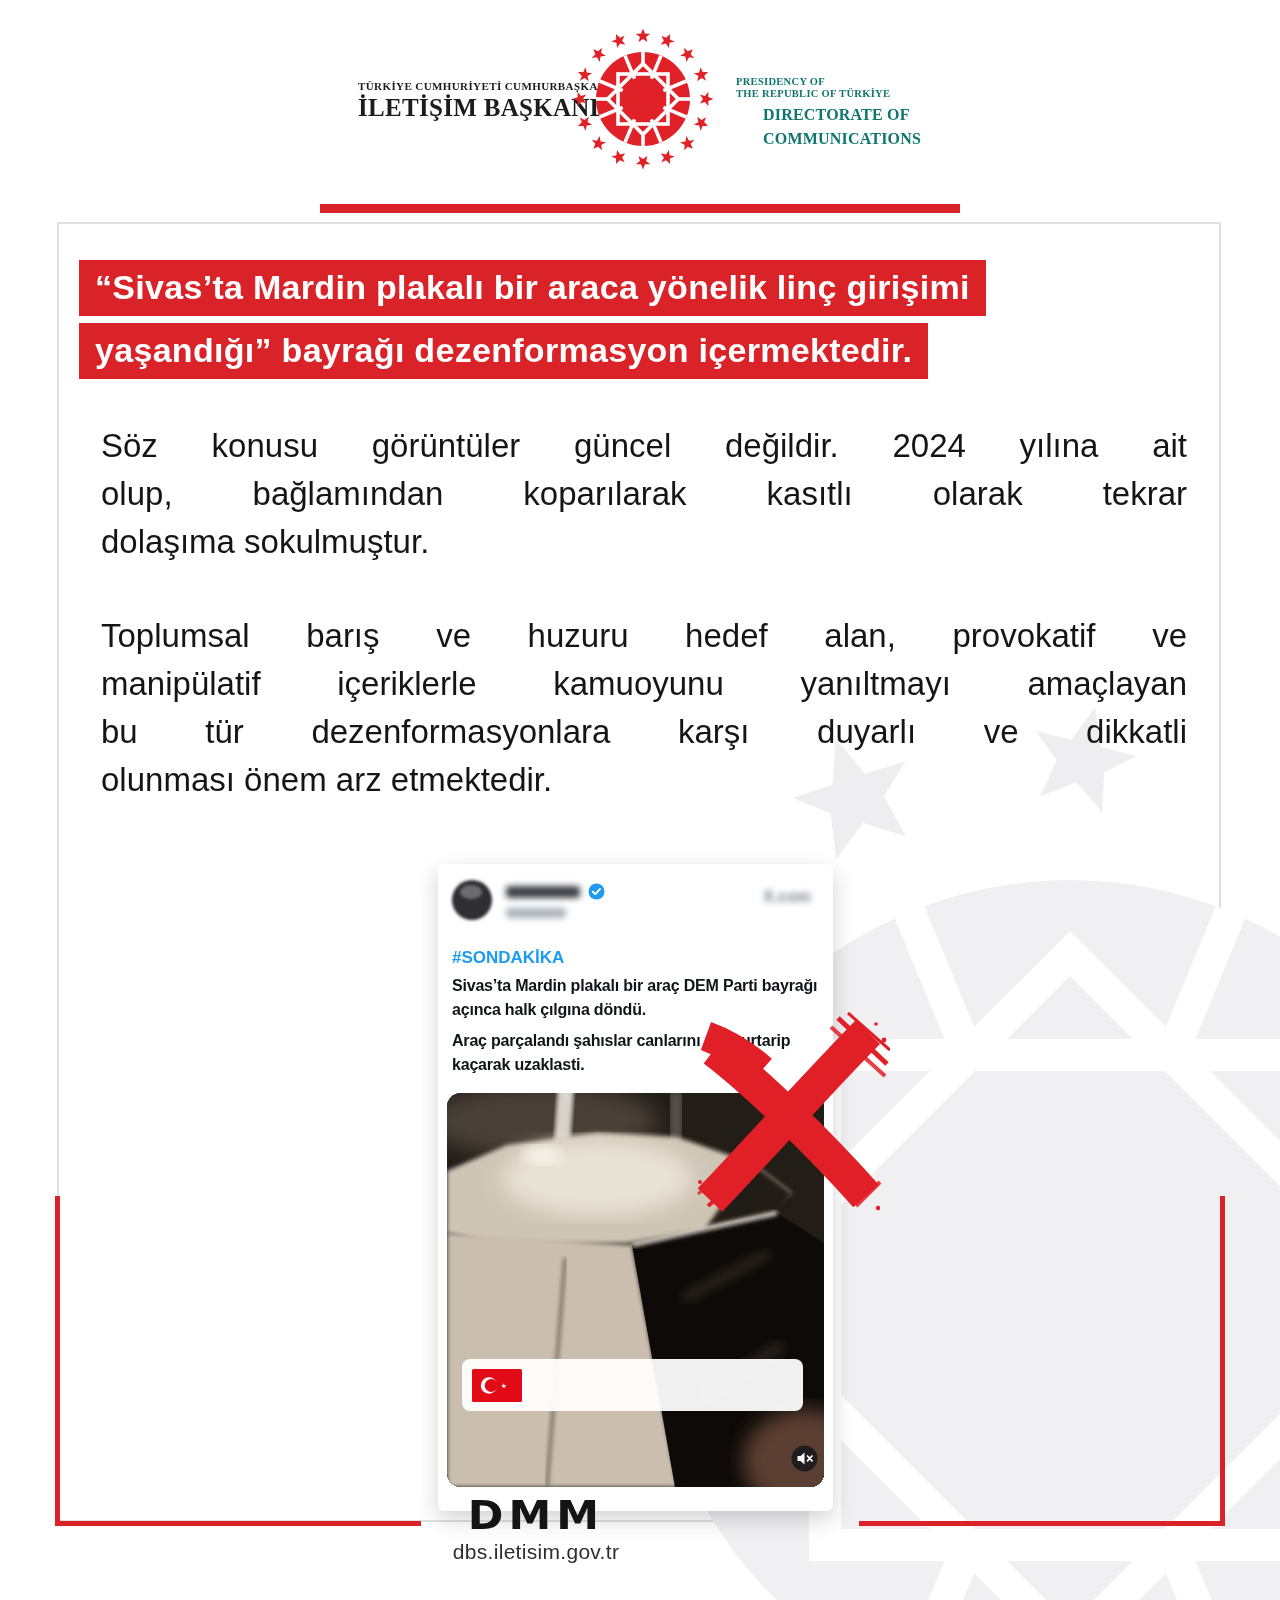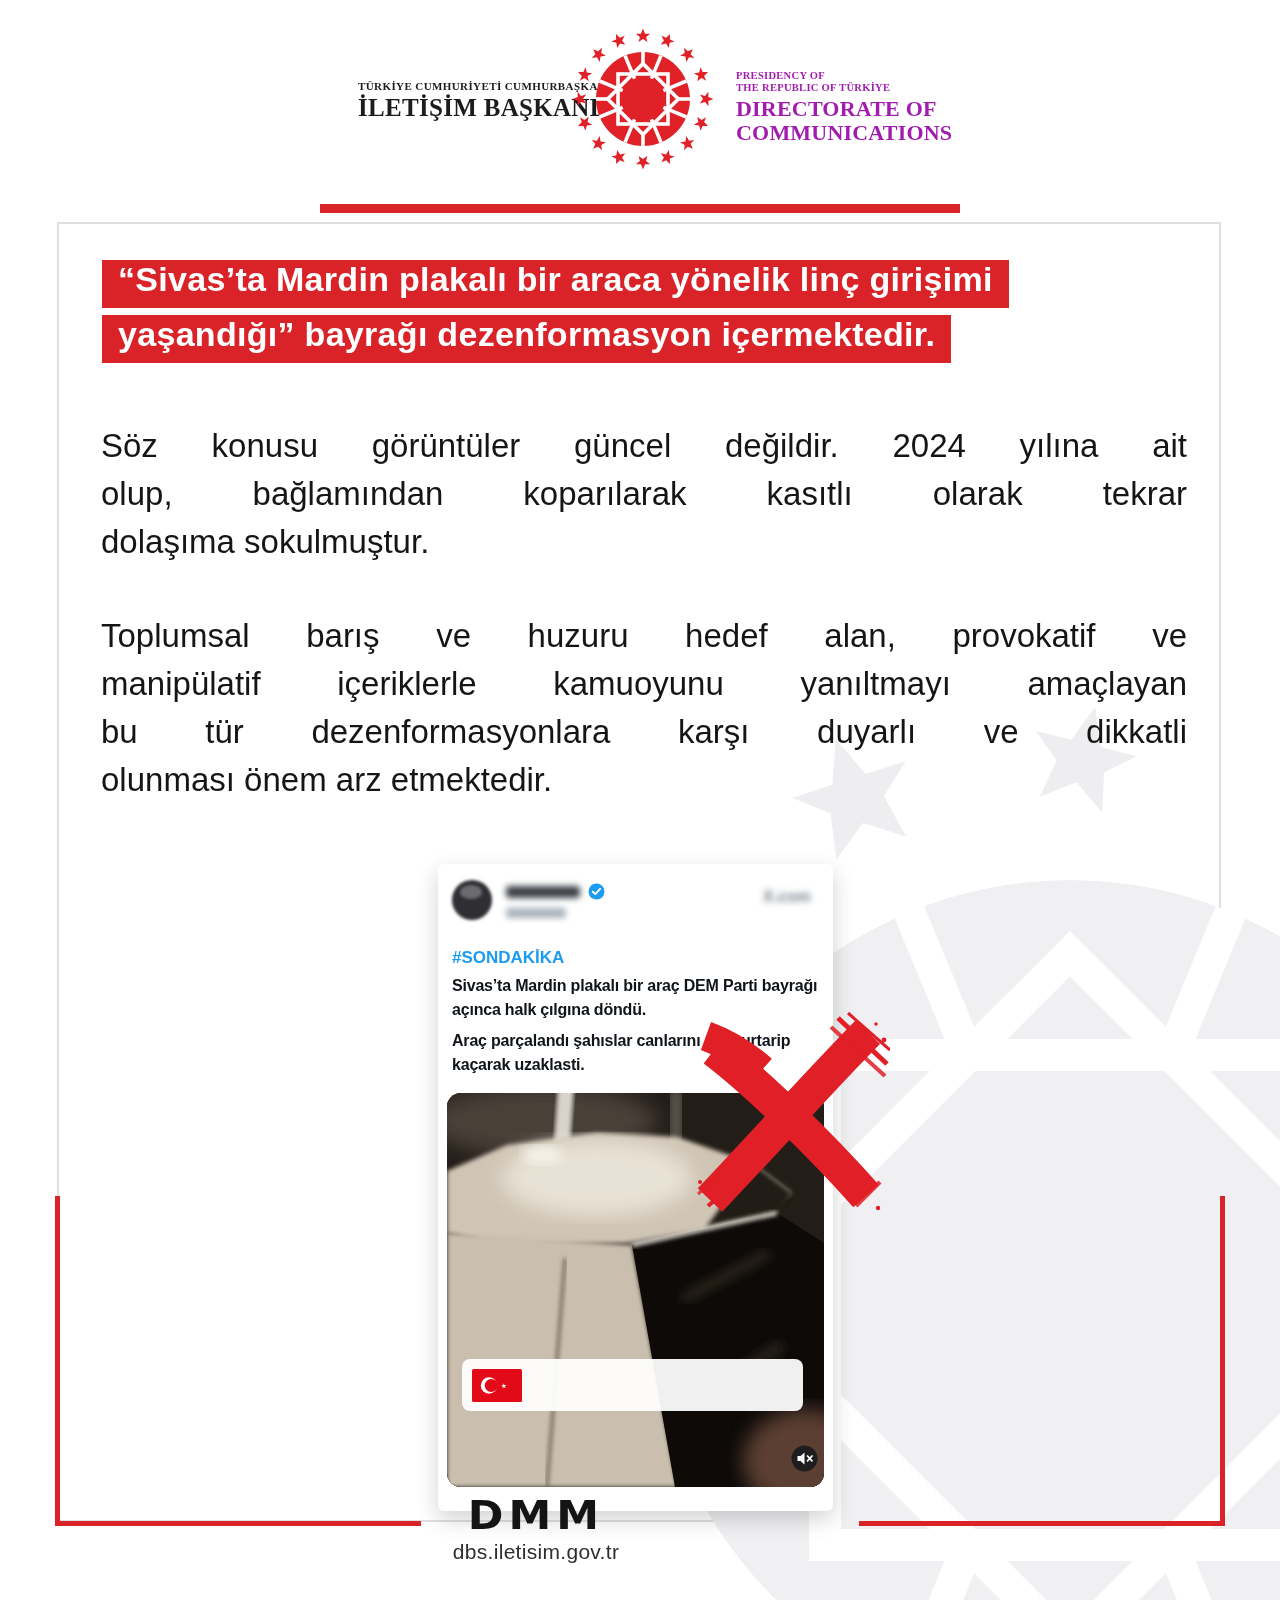--- a/index.html
+++ b/index.html
@@ -5,38 +5,38 @@
   html,body{margin:0;padding:0;}
   body{
     width:1280px;height:1600px;position:relative;overflow:hidden;
     background:#ffffff;font-family:"Liberation Sans",sans-serif;
   }
   .abs{position:absolute;}
   
   .hdr-left{left:358px;top:80px;width:220px;text-align:left;color:#1c1c1c;font-family:"Liberation Serif",serif;}
   .hdr-left .sm{font-size:11px;font-weight:bold;letter-spacing:.4px;white-space:nowrap;}
   .hdr-left .lg{font-size:25px;font-weight:bold;letter-spacing:.3px;white-space:nowrap;margin-top:2px;}
-  .hdr-right{left:736px;top:70px;width:220px;color:#a21caf;font-family:"Liberation Serif",serif;}
+  .hdr-right{left:736px;top:76px;width:220px;color:#0f766e;font-family:"Liberation Serif",serif;}
   .hdr-right .sm{font-size:10.5px;font-weight:bold;line-height:12px;letter-spacing:.3px;}
-  .hdr-right .lg{font-size:22px;font-weight:bold;line-height:24px;letter-spacing:.2px;margin-top:3px;}
+  .hdr-right .lg{font-size:16px;font-weight:bold;line-height:24px;letter-spacing:.2px;margin-top:3px;margin-left:27px;}
   .emblem{left:570px;top:26px;}
   
   .ornament{left:600px;top:640px;z-index:2;pointer-events:none;}
   
   .card-bg{left:57px;top:222px;width:1164px;height:1300px;background:#fff;border:2px solid #e0e0e2;box-sizing:border-box;z-index:1;}
   .accent{background:#da2328;z-index:6;}
   .accent-top{left:320px;top:204px;width:640px;height:9px;}
   .accent-left{left:55px;top:1196px;width:5px;height:330px;}
   .accent-right{left:1220px;top:1196px;width:5px;height:330px;}
   .accent-bl{left:55px;top:1521px;width:366px;height:5px;}
   .accent-br{left:859px;top:1521px;width:366px;height:5px;}
   
   .claim{left:79px;top:260px;z-index:3;}
   .claim .bar{display:table;background:#da2328;color:#fff;font-weight:bold;font-size:34px;
-    letter-spacing:.3px;padding:0 16px 9px 16px;margin-bottom:7px;white-space:nowrap;margin-left:23px;}
+    letter-spacing:.3px;padding:8px 16px 9px 16px;margin-bottom:7px;white-space:nowrap;}
   
   .para{left:101px;width:1086px;z-index:3;color:#151515;font-size:33px;line-height:48px;font-weight:normal;}
   .p1{top:422px;} .p2{top:612px;}
   .jline{text-align:justify;text-align-last:justify;white-space:normal;}
   .jlast{text-align:left;text-align-last:left;}
   
   .tweet{left:438px;top:864px;width:395px;height:647px;background:#fff;border-radius:6px;
     box-shadow:0 8px 22px rgba(0,0,0,.18);z-index:4;box-sizing:border-box;padding:14px 9px 0 9px;}
   .t-head{position:relative;height:56px;margin:0 5px;}
   .avatar{position:absolute;left:0;top:2px;width:40px;height:40px;border-radius:50%;background:#2e2e33;filter:blur(1.5px);overflow:hidden;}

